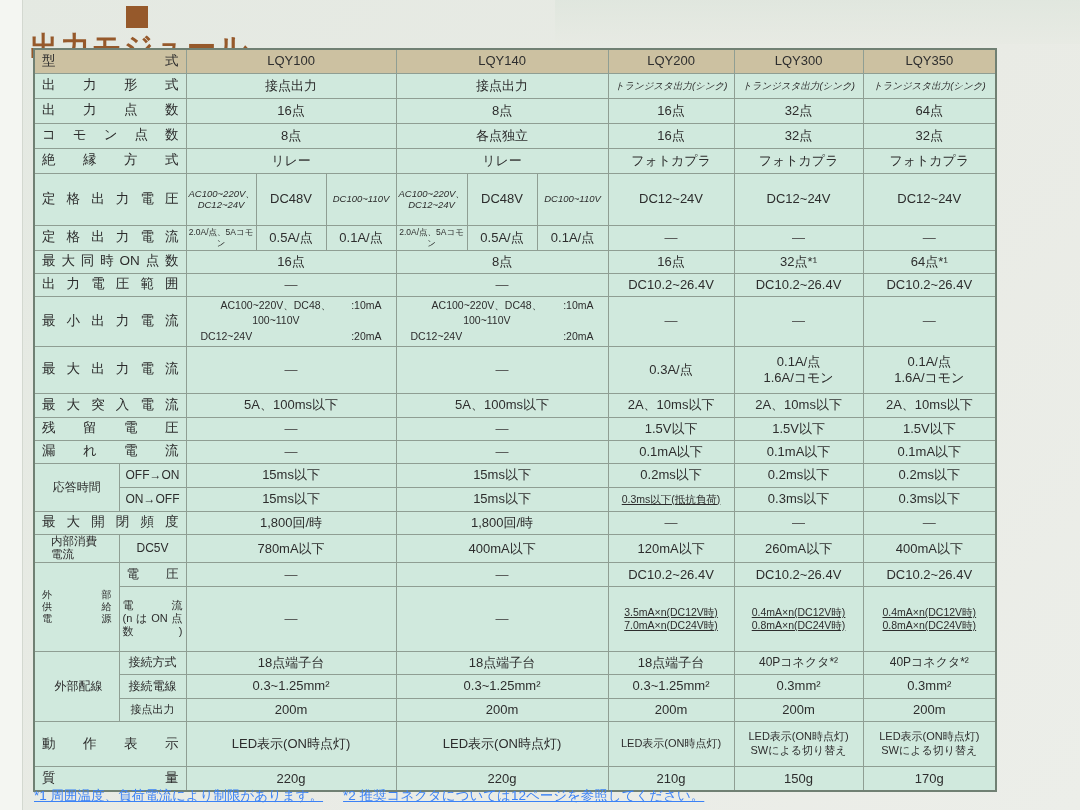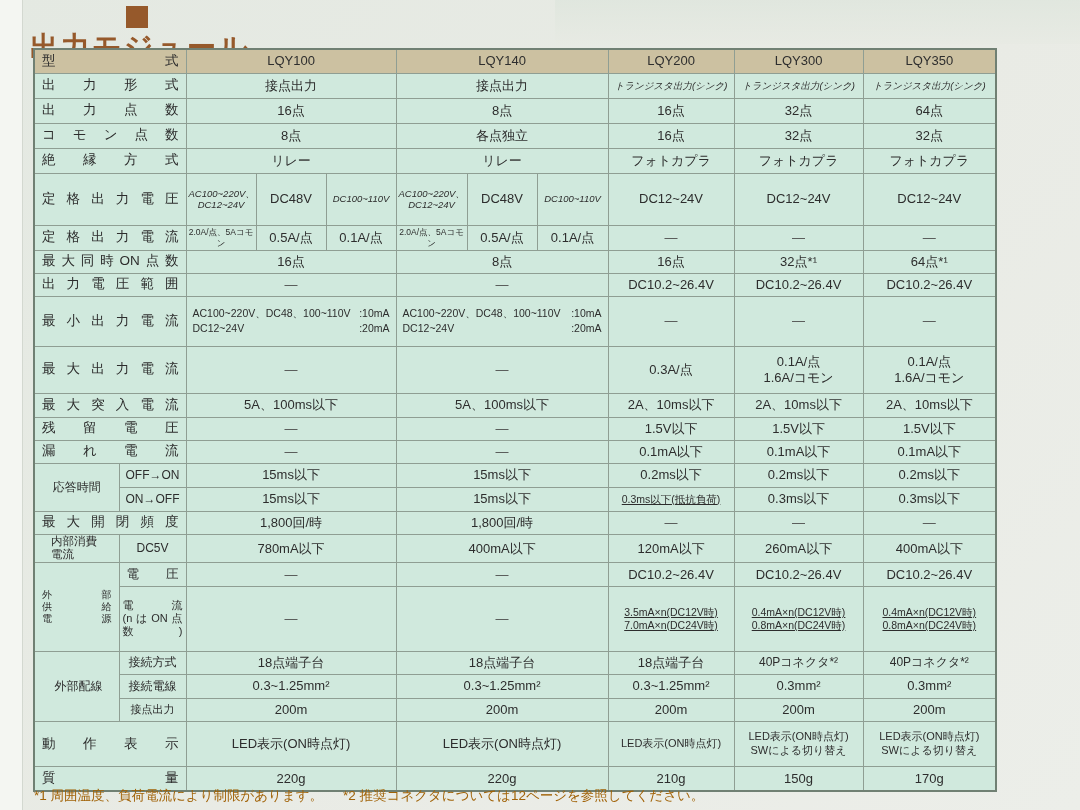--- a/index.html
+++ b/index.html
@@ -27,22 +27,22 @@
   }
   .spec td.hd{background:#ccc1a1;color:#2e2e2e;font-weight:500;}
   .spec td.rl{text-align:justify;text-align-last:justify;padding:0 7px;font-size:13.5px;}
   .spec td.rl2{font-size:12px;padding:0 16px;}
   .sub{font-size:12px;}
   .sm{font-size:10.5px;text-decoration:underline;}
   .xs{font-size:9.5px;font-style:italic;}
   .xxs{font-size:8.5px;}
   .pre{white-space:pre-line;line-height:1.3;}
   .dash{color:#4a4a4a;}
-  .flexline{display:flex;justify-content:space-between;padding:0 4px;font-size:10.5px;line-height:1.45;}
-  .footnote{position:absolute;left:34px;top:787px;font-size:13.5px;color:#a16207;}
+  .flexline{display:flex;justify-content:space-between;padding:0 12px;font-size:10.5px;line-height:1.45;}
+  .footnote{position:absolute;left:34px;top:787px;font-size:13.5px;color:#3b82f6;text-decoration:underline;}
   .footnote span{margin-right:20px;}
 </style>
 </head>
 <body>
 
 <div class="left-strip"></div>
 <div class="top-tint"></div>
 
 <div class="title">
   <span class="bullet"></span>

